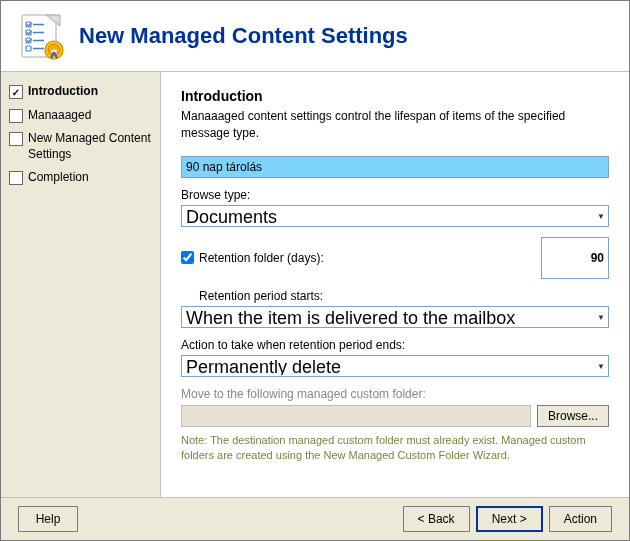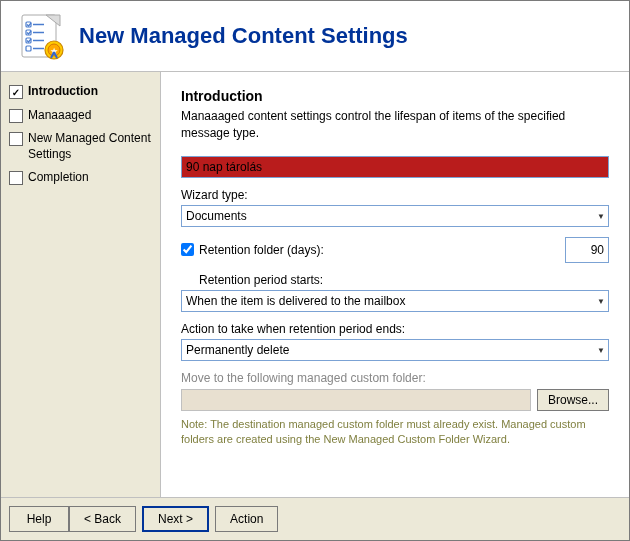--- a/index.html
+++ b/index.html
@@ -105,33 +105,33 @@
     .form-label {
       display: block;
       margin-bottom: 3px;
       font-size: 12px;
       color: #000;
     }
     .text-input {
       width: 100%;
       height: 22px;
       border: 1px solid #7ba2d4;
-      background: #b91c1c;
+      background: #7dd3fc;
       padding: 2px 4px;
       font-size: 12px;
       font-family: inherit;
       outline: none;
     }
     .select-input {
       width: 100%;
       height: 22px;
       border: 1px solid #7ba2d4;
       background: white;
       padding: 1px 4px;
-      font-size: 12px;
+      font-size: 18px;
       font-family: inherit;
       outline: none;
       appearance: none;
       -webkit-appearance: none;
       position: relative;
     }
     .select-wrapper {
       position: relative;
       width: 100%;
     }
@@ -154,28 +154,29 @@
       display: flex;
       align-items: center;
       flex: 1;
     }
     .retention-row input[type="checkbox"] {
       margin-right: 5px;
       width: 13px;
       height: 13px;
     }
     .retention-days-input {
-      width: 44px;
+      width: 68px;
       height: 22px;
       border: 1px solid #7ba2d4;
-      padding: 12px 4px;
+      padding: 20px 4px;
       font-size: 12px;
       font-family: inherit;
       text-align: right;
       outline: none;
+      font-weight: bold;
     }
     .folder-row {
       display: flex;
       align-items: flex-end;
       gap: 6px;
     }
     .folder-input {
       flex: 1;
       height: 22px;
       border: 1px solid #c0c0c0;
@@ -203,23 +204,24 @@
       line-height: 1.4;
     }
     .move-label {
       font-size: 12px;
       color: #888;
       margin-bottom: 4px;
     }
     .footer {
       background: #ece9d8;
       border-top: 1px solid #c0c0c0;
-      padding: 8px 8px;
-      display: flex;
-      align-items: center;
+      padding: 8px 17px;
+      display: flex;
+      align-items: center;
+      justify-content: space-between;
     }
     .footer-right {
       display: flex;
       gap: 6px;
     }
     .footer-btn {
       height: 26px;
       min-width: 60px;
       padding: 0 14px;
       background: #ece9d8;
@@ -301,21 +303,21 @@
 
     <div class="content">
       <h2>Introduction</h2>
       <p class="description">Manaaaged content settings control the lifespan of items of the specified message type.</p>
 
       <div class="form-group">
         <input type="text" class="text-input" value="90 nap tárolás" style="">
       </div>
 
       <div class="form-group">
-        <label class="form-label">Wizard type:</label>
+        <label class="form-label">Browse type:</label>
         <div class="select-wrapper">
           <select class="select-input">
             <option>Documents</option>
             <option>All Mailbox Content</option>
             <option>Calendar</option>
             <option>Contacts</option>
             <option>Notes</option>
             <option>Tasks</option>
           </select>
         </div>

